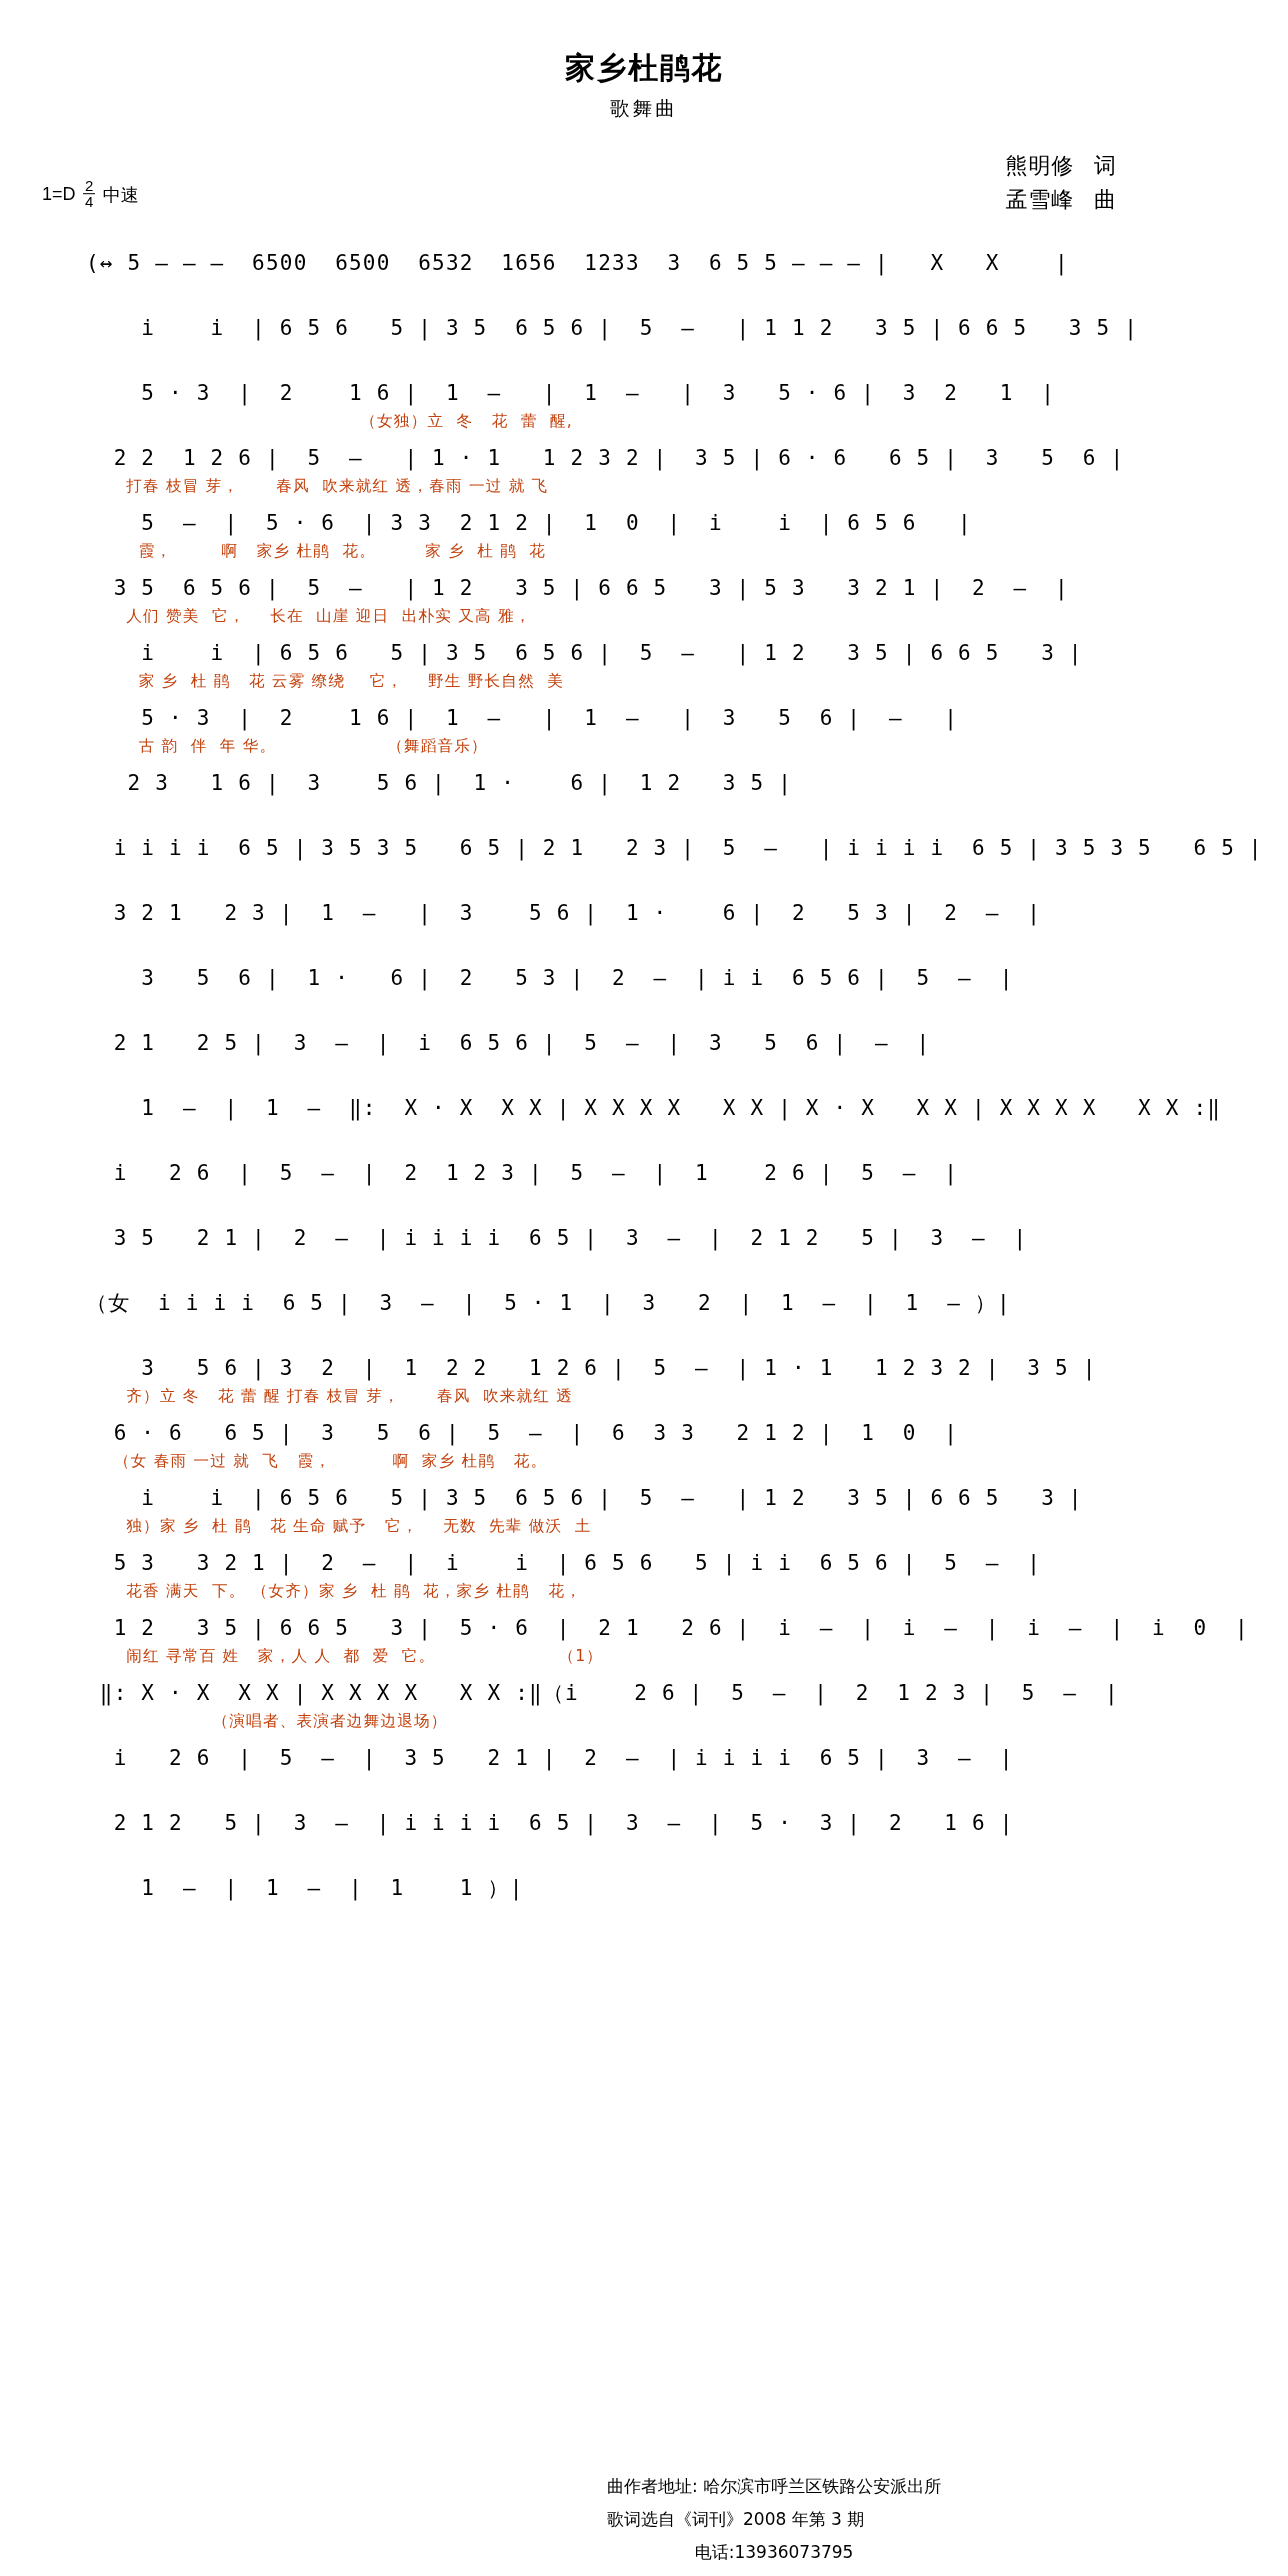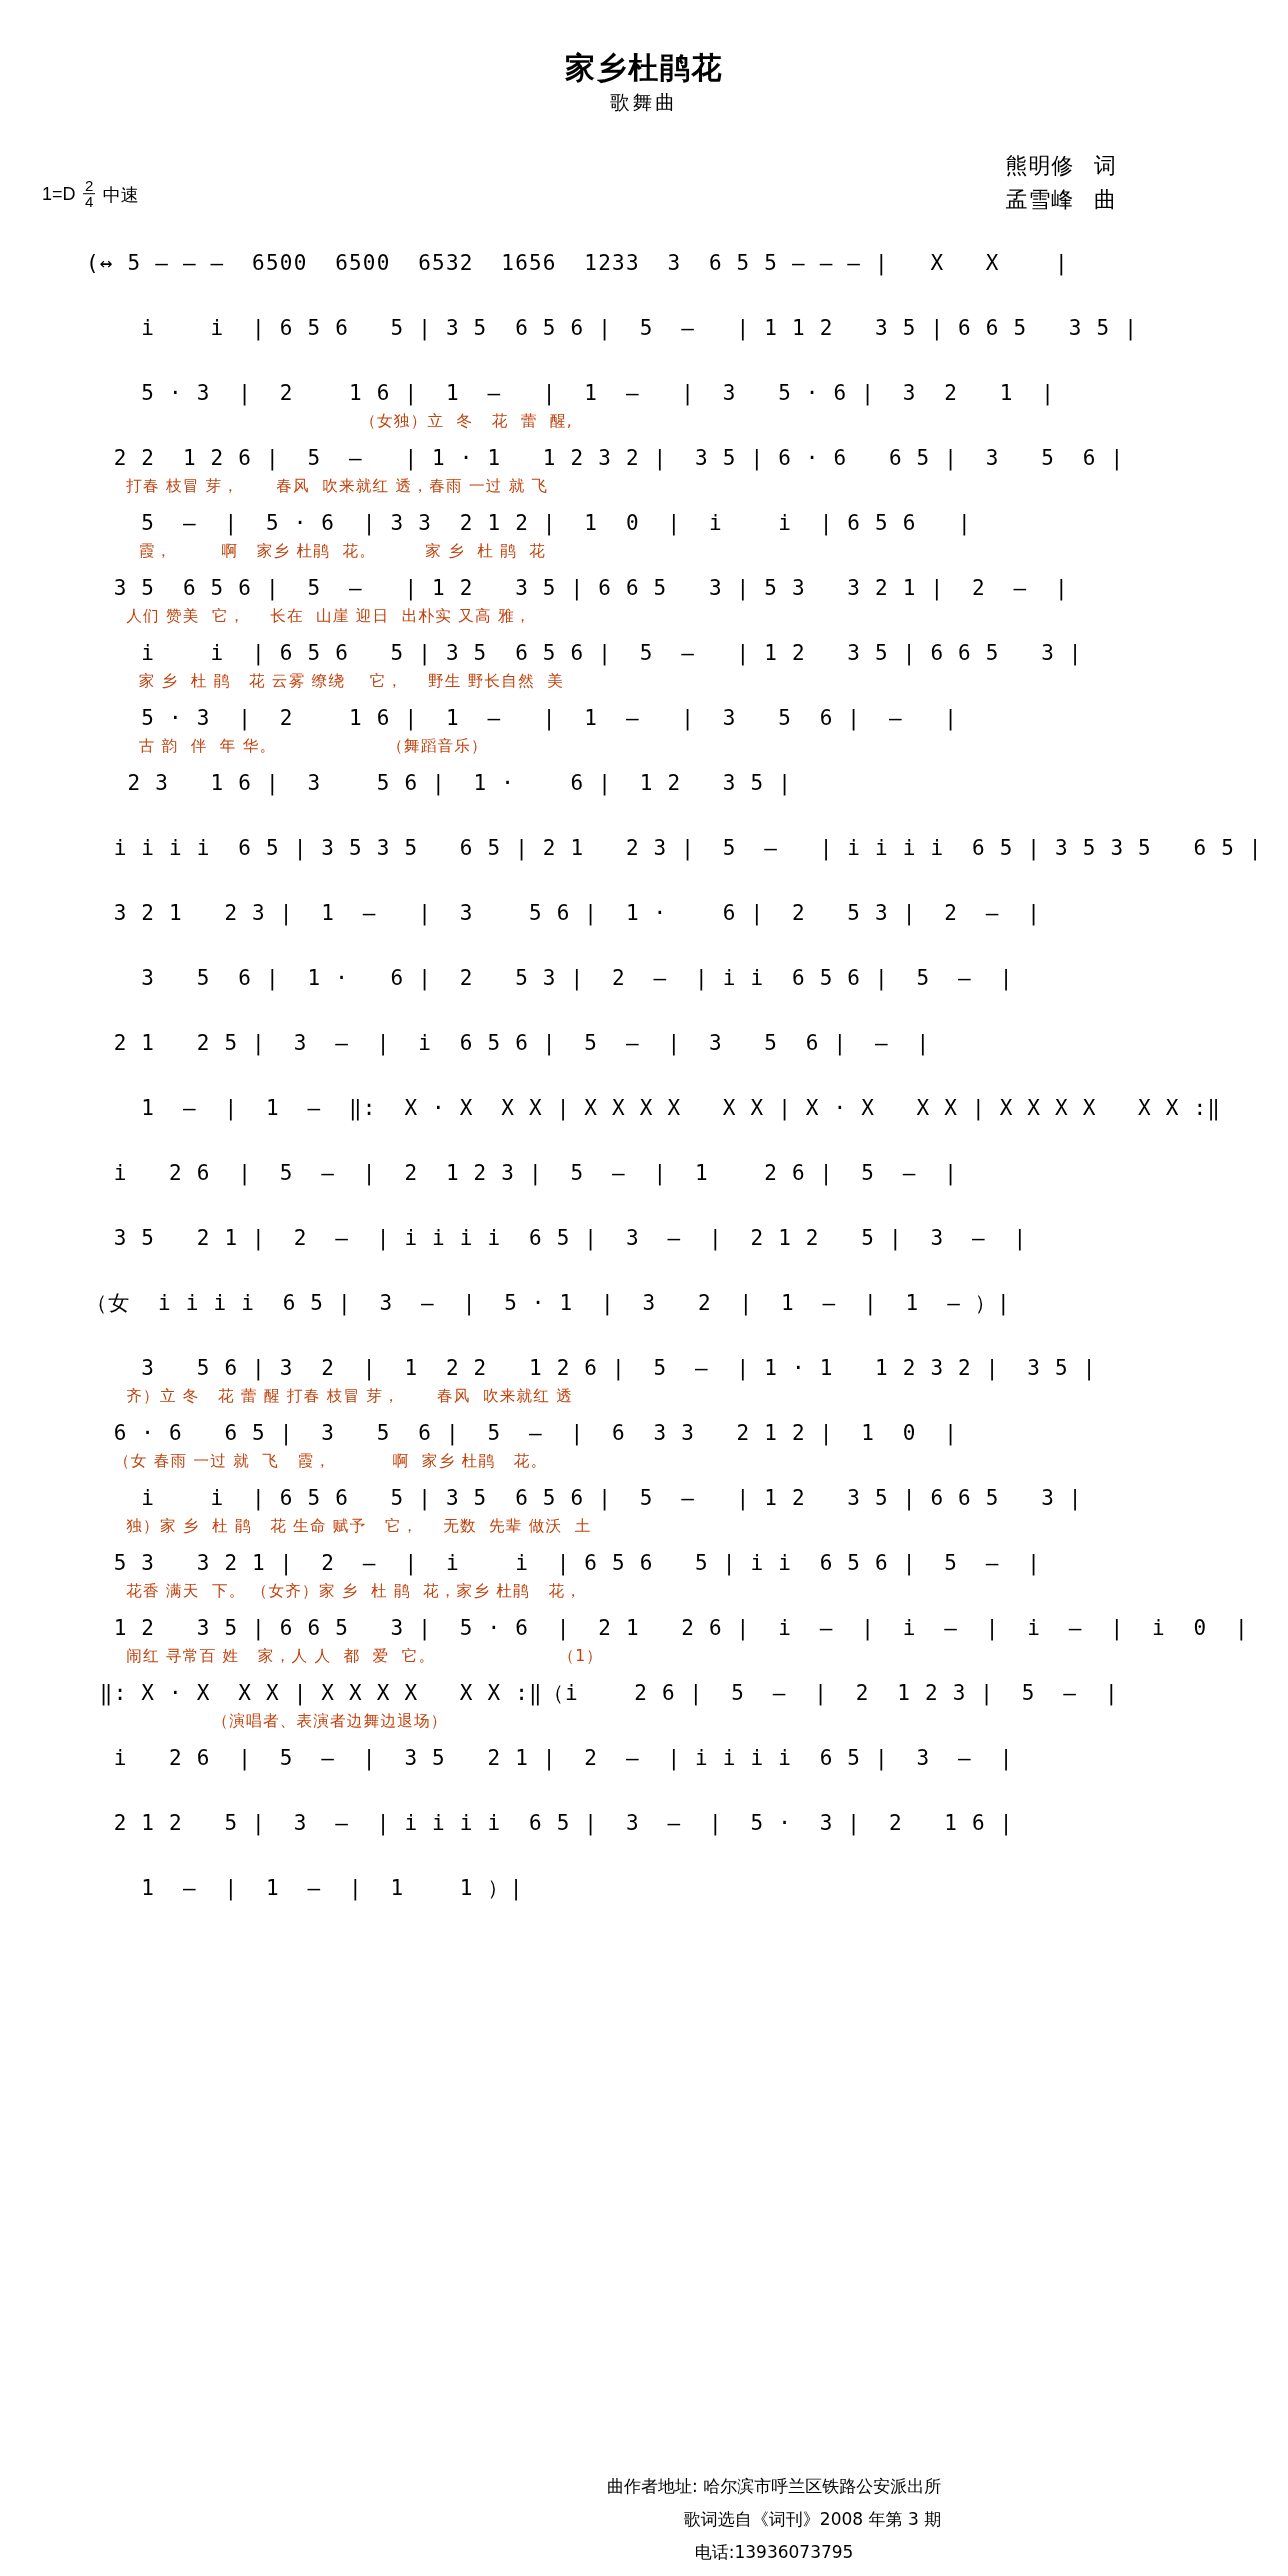--- a/index.html
+++ b/index.html
@@ -26,21 +26,21 @@
     text-align: center;
     font-size: 30px;
     font-weight: bold;
     letter-spacing: 1.6px;
     margin-top: 48px;
     font-family: "DejaVu Sans", sans-serif;
   }
   .subtitle {
     text-align: center;
     font-size: 19.5px;
-    margin-top: 0;
+    margin-top: 6px;
     letter-spacing: 3.1px;
     font-family: Liberation Sans, sans-serif;
   }
   .credits {
     position: absolute;
     right: 172px;
     top: 101px;
     font-size: 22px;
     line-height: 34px;
     font-family: "DejaVu Sans", sans-serif;
@@ -120,21 +120,21 @@
   }
   
   .footer {
     position: absolute;
     left: 607px;
     top: 2422px;
     font-size: 17px;
     line-height: 33px;
     font-family: "DejaVu Sans", sans-serif;
   }
-  .footer .fline { white-space: pre; text-align: right; }
+  .footer .fline { white-space: pre; }
   .footer .fline.center { text-align: center; }
 </style>
 </head>
 <body>
 
 <div class="sheet">
 
   <div class="title">家乡杜鹃花</div>
   <div class="subtitle">歌舞曲</div>
 

